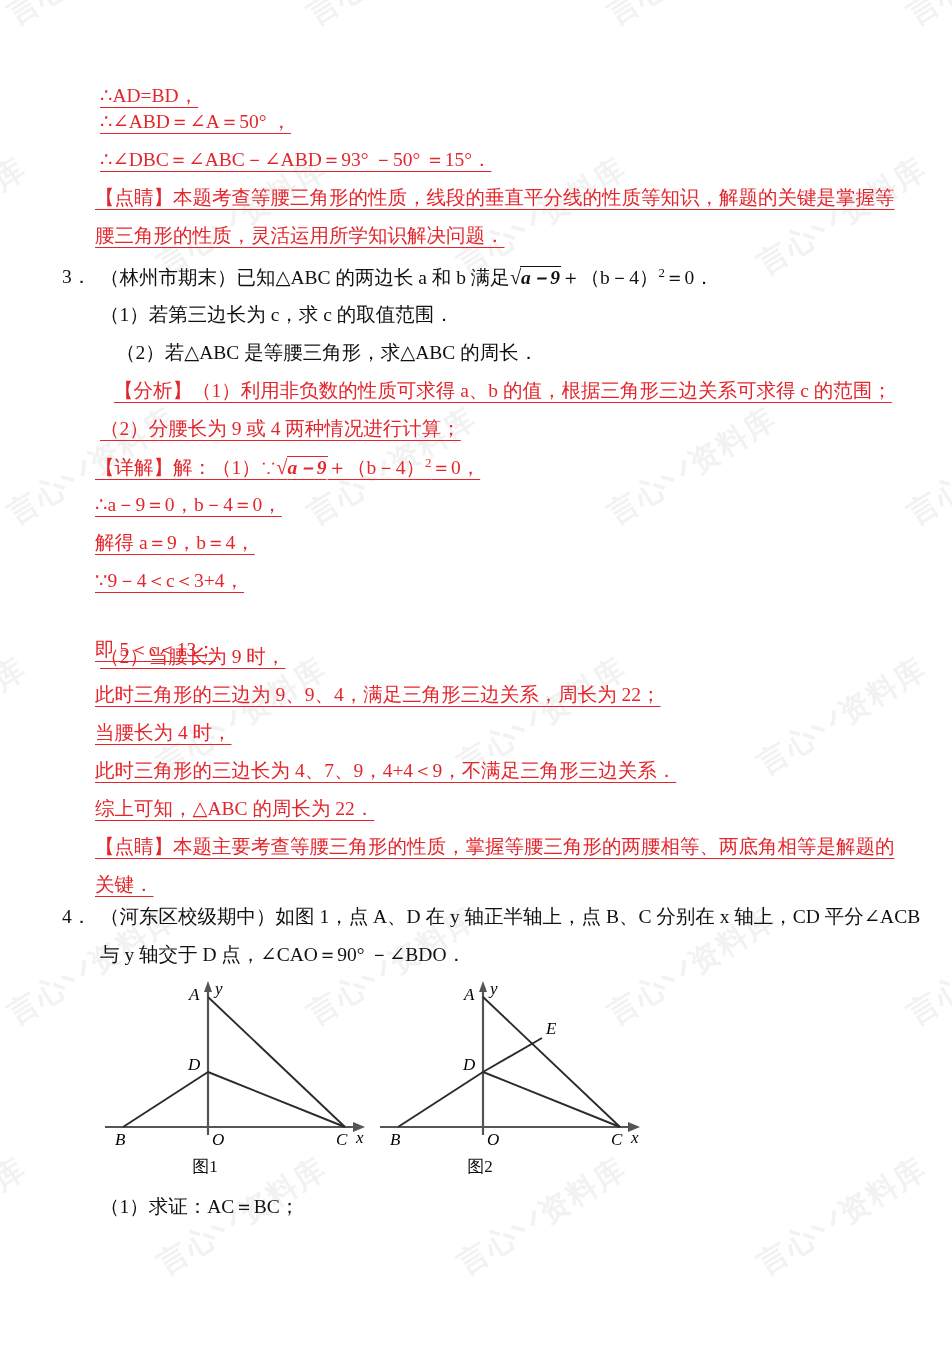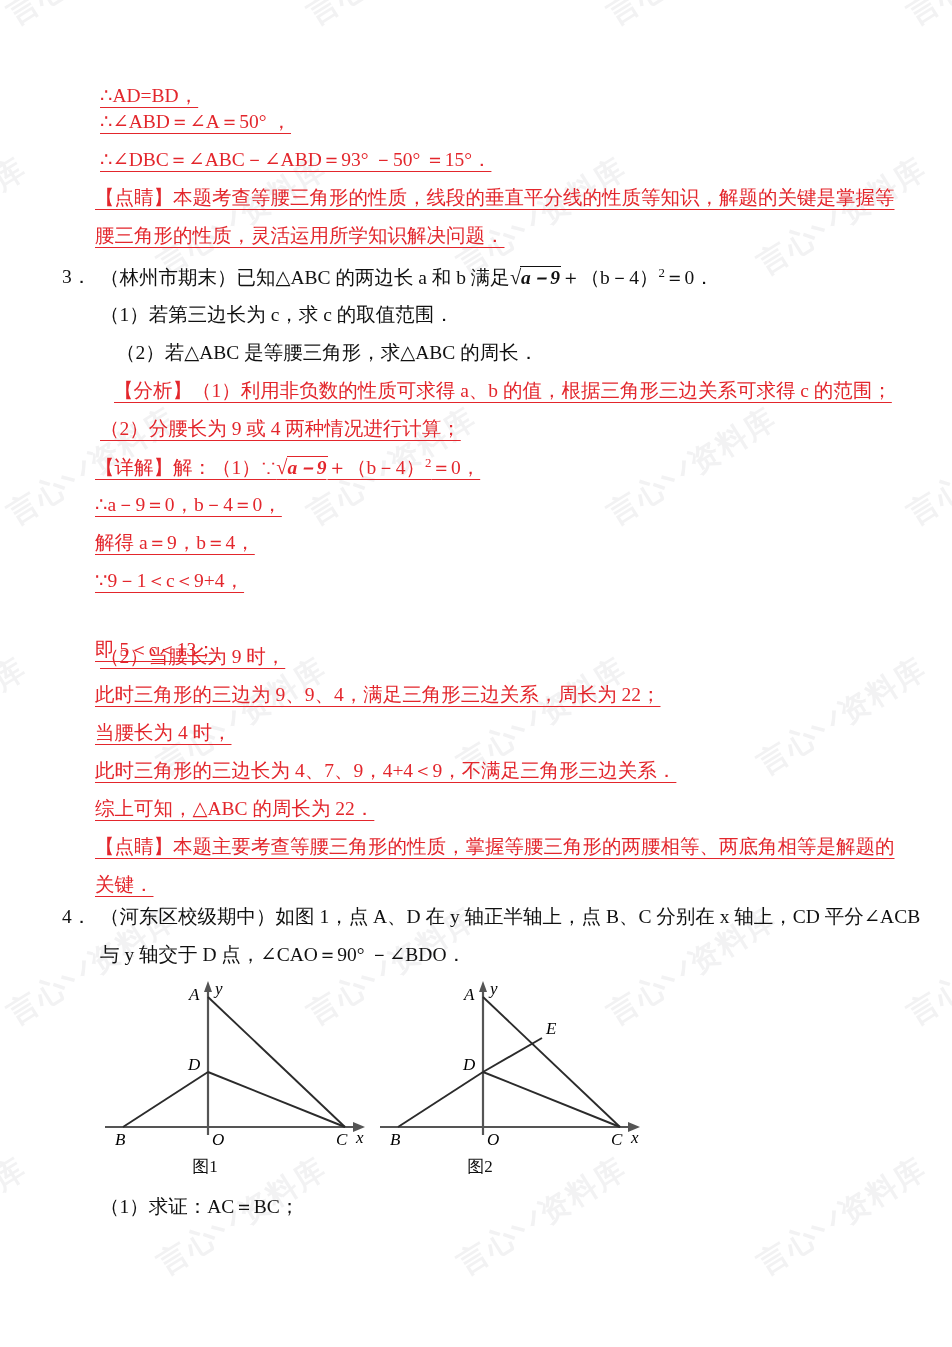--- a/index.html
+++ b/index.html
@@ -155,21 +155,21 @@
     <div class="line red ul" style="left:100px; top:417px;">（2）分腰长为 9 或 4 两种情况进行计算；</div>
 
     <div class="line red ul" style="left:95px; top:455px;">
       <span>【详解】解：（1）∵</span><span style="font-size:1.05em;">√</span><span class="radical"><i class="m">a－9</i></span><span>＋（b－4）</span><span class="sup">2</span><span>＝0，</span>
     </div>
 
     <div class="line red ul" style="left:95px; top:493px;">∴a－9＝0，b－4＝0，</div>
 
     <div class="line red ul" style="left:95px; top:531px;">解得 a＝9，b＝4，</div>
 
-    <div class="line red ul" style="left:95px; top:569px;">∵9－1＜c＜9+4，</div>
+    <div class="line red ul" style="left:95px; top:569px;">∵9－4＜c＜3+4，</div>
 
     <div class="line red ul" style="left:95px; top:607px;margin-top:31px;">即 5＜c＜13；</div>
 
     <div class="line red ul" style="left:100px; top:645px;">（2）当腰长为 9 时，</div>
 
     <div class="line red ul" style="left:95px; top:683px;">此时三角形的三边为 9、9、4，满足三角形三边关系，周长为 22；</div>
 
     <div class="line red ul" style="left:95px; top:721px;">当腰长为 4 时，</div>
 
     <div class="line red ul" style="left:95px; top:759px;">此时三角形的三边长为 4、7、9，4+4＜9，不满足三角形三边关系．</div>

